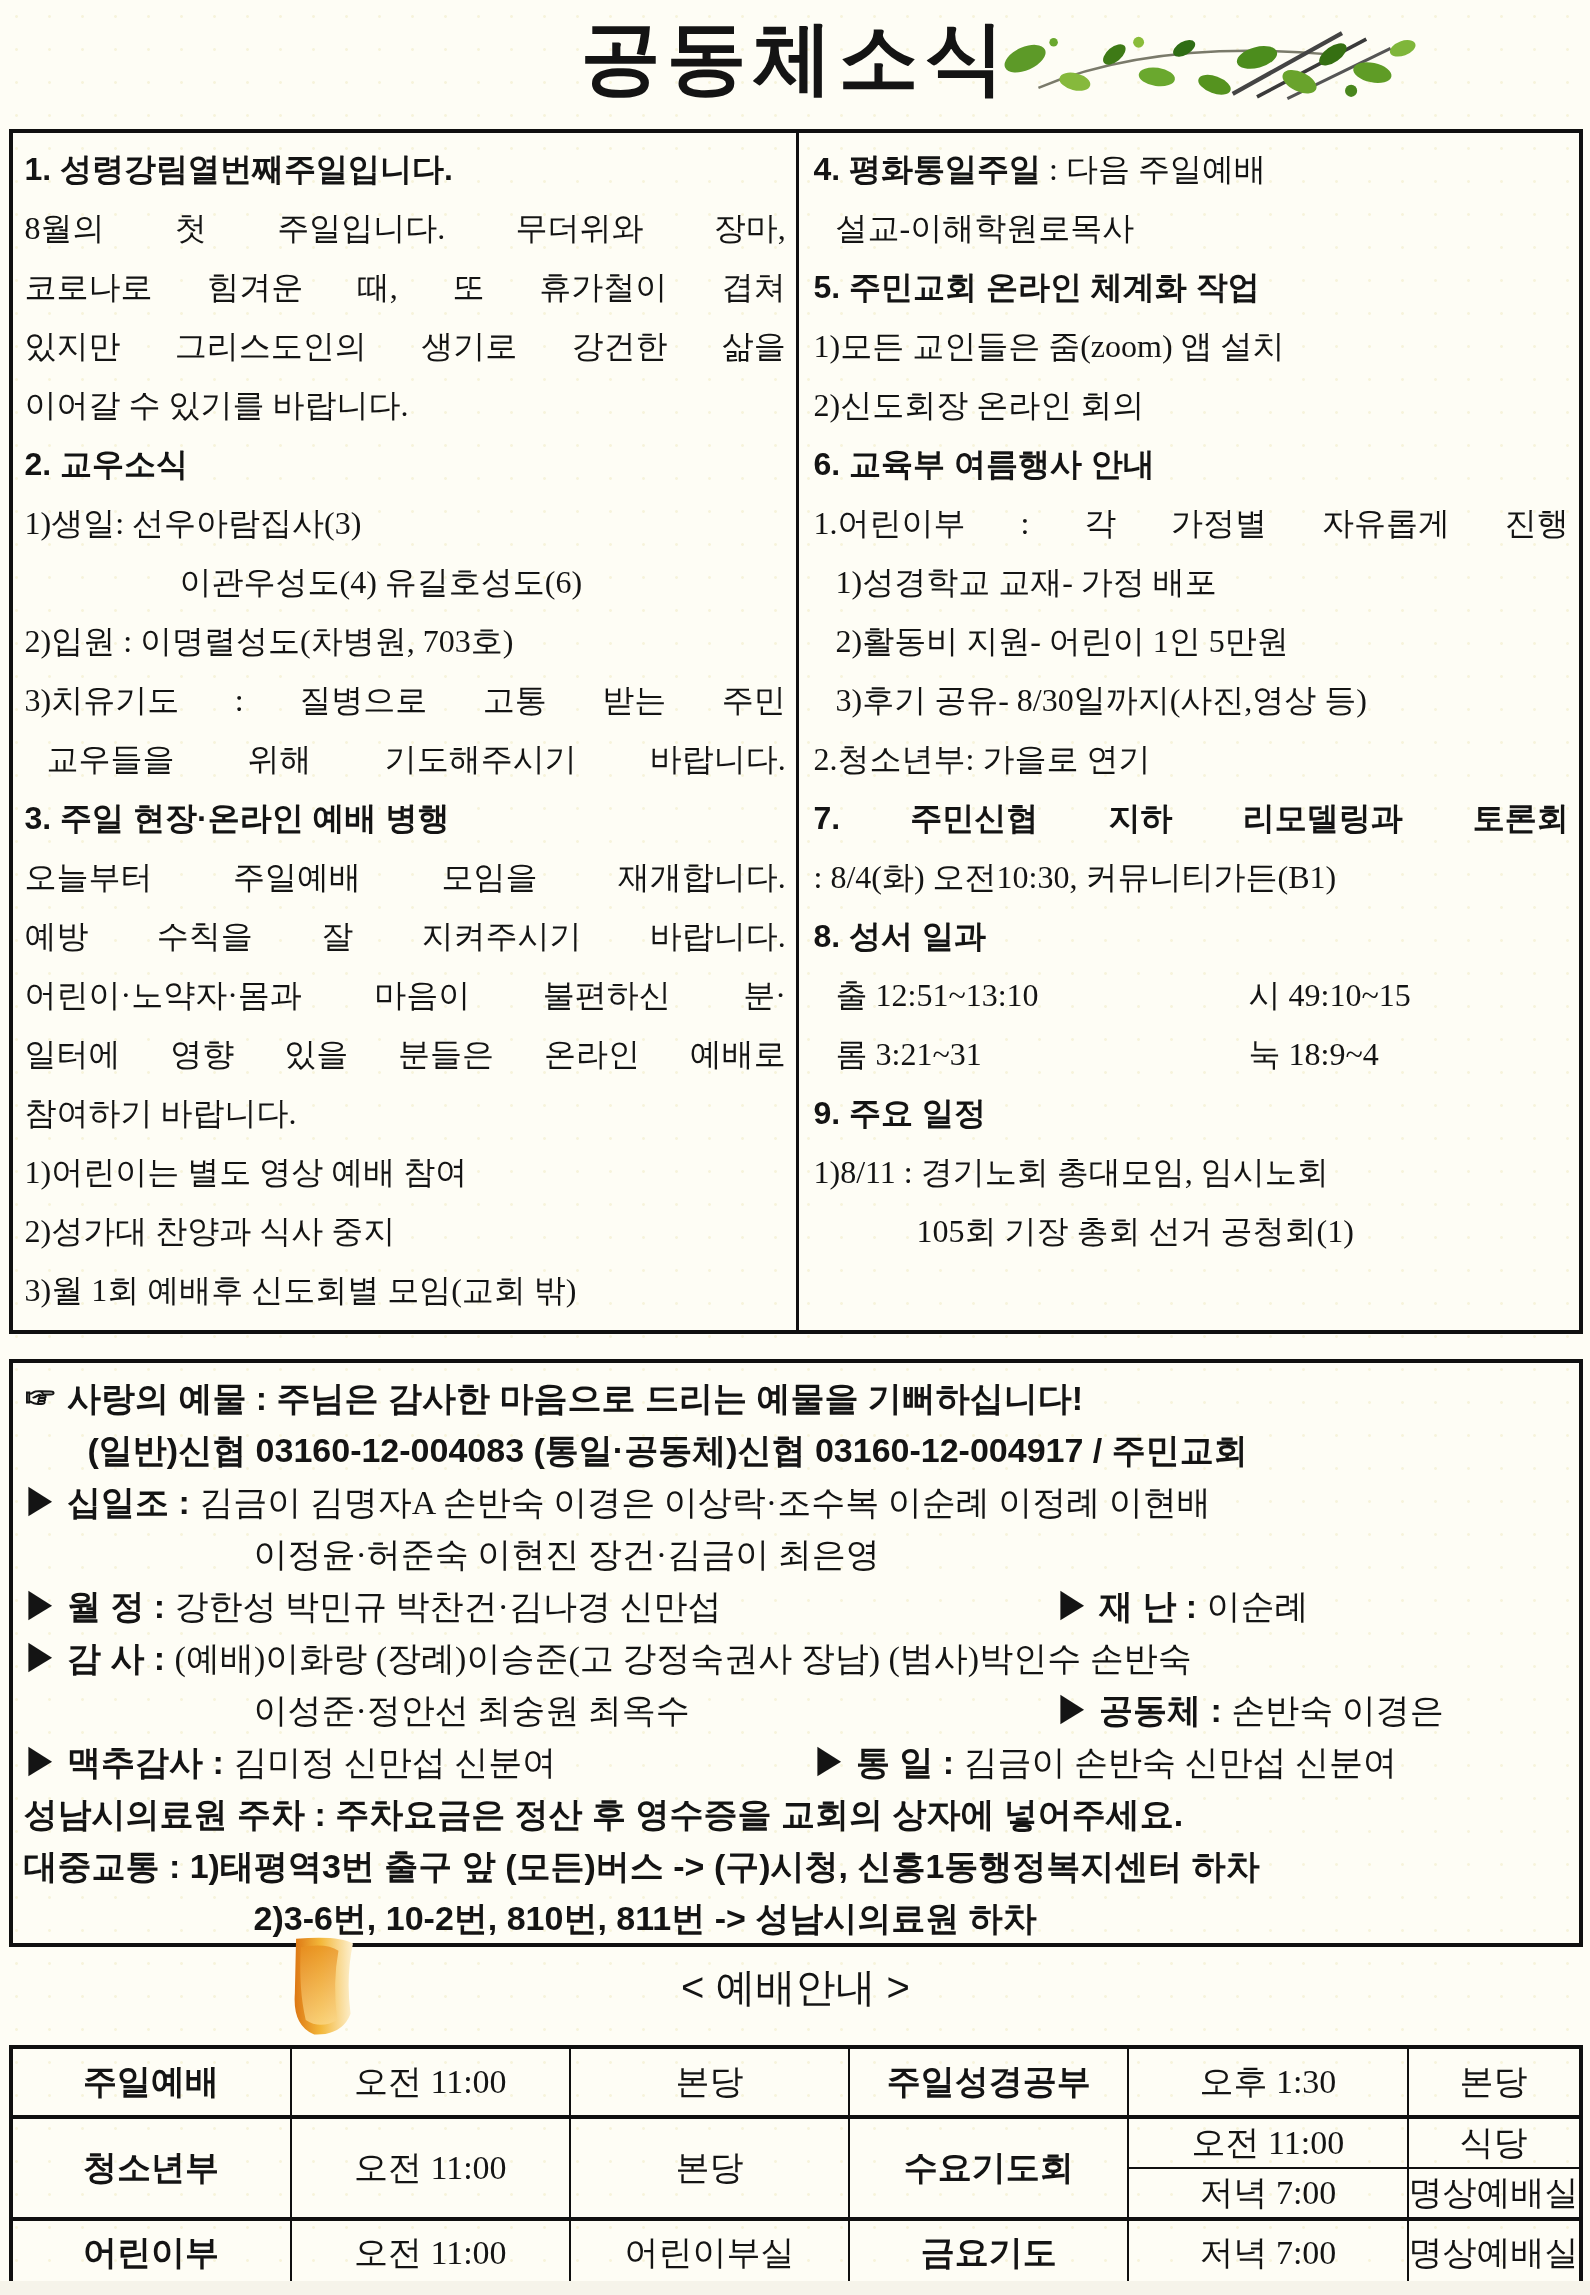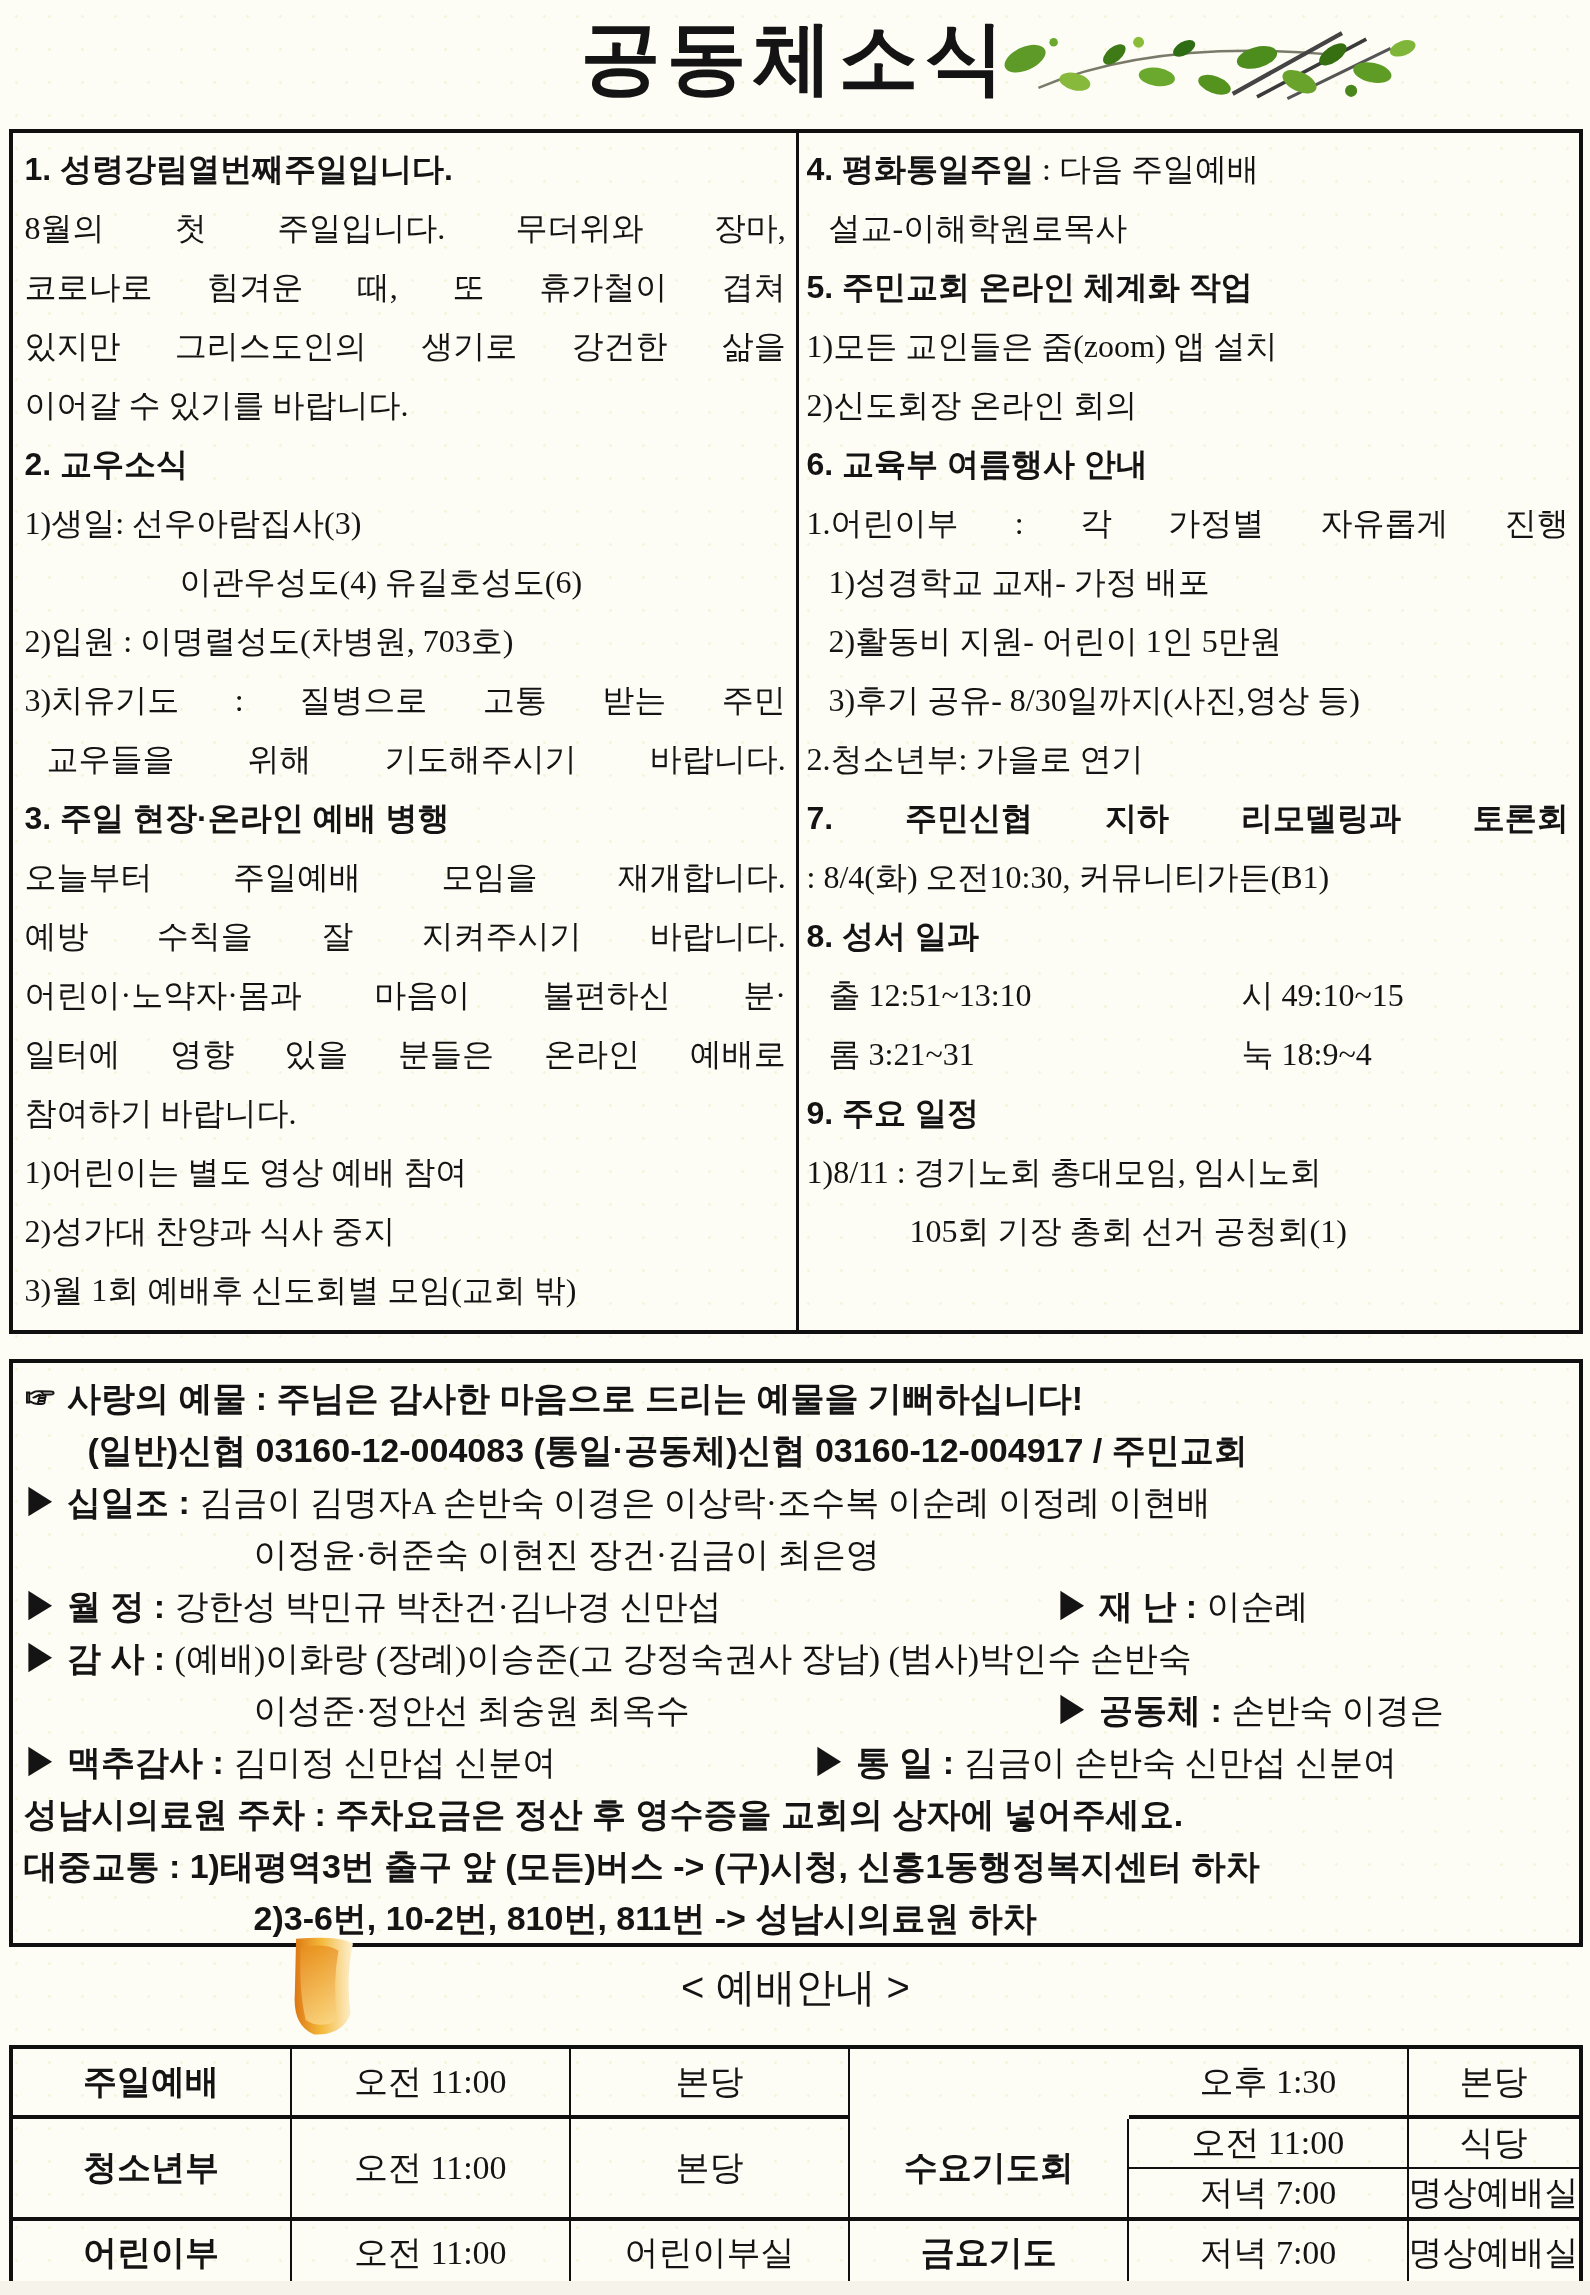--- a/index.html
+++ b/index.html
@@ -17,21 +17,21 @@
     font-family:"Liberation Serif",serif;
   }
   .leaves{position:absolute;left:1002px;top:20.6px;}
   .flower{position:absolute;left:290px;top:1935px;}
 
   .news{
     position:absolute;left:8.5px;top:129px;width:1574px;height:1205px;
     border:4.2px solid #101010;box-sizing:border-box;display:flex;
   }
   .ncol{width:50%;box-sizing:border-box;padding:7.3px 9.7px 0 12px;}
-  .ncol.rightcol{border-left:3px solid #101010;padding-left:8px;}
+  .ncol.rightcol{border-left:3px solid #101010;padding-left:15px;}
 
   .ln{position:relative;height:59px;line-height:59px;font-size:32px;white-space:nowrap;}
   .offer .ln{height:52px;line-height:52px;font-size:34px;}
 
   .seg[data-s~="b"], .lab{font-family:"Liberation Sans",sans-serif;font-weight:700;}
   .seg[data-s~="w"]{display:inline-block;width:413px;}
 
   .ln[data-ls~="j"]{white-space:normal;text-align:justify;text-align-last:justify;}
   .ln[data-ls~="i1"]{padding-left:155px;}
   .ln[data-ls~="i2"]{padding-left:22px;}
@@ -279,20 +279,21 @@
     <path d="M10 6 Q80 0 104 14 Q92 70 100 130 Q86 166 40 164 Q4 150 8 96 Z" fill="url(#fg)"></path>
     <path d="M18 20 Q60 12 80 26 Q70 80 78 140 Q50 156 26 140 Q14 90 18 20 Z" fill="url(#fg2)" opacity="0.75"></path>
   </svg>
 
   <div class="whead">&lt; 예배안내 &gt;</div>
 
   <div class="tbl">
     <div class="c r1 col1 lab">주일예배</div>
     <div class="c r1 col2">오전 11:00</div>
     <div class="c r1 col3">본당</div>
+    <div class="c r1 col4 lab">주일성경공부</div>
     <div class="c r1 col5">오후 1:30</div>
     <div class="c r1 col6 lastc">본당</div>
 
     <div class="c tall col1 lab">청소년부</div>
     <div class="c tall col2">오전 11:00</div>
     <div class="c tall col3">본당</div>
     <div class="c tall col4 lab">수요기도회</div>
     <div class="c subA col5">오전 11:00</div>
     <div class="c subA col6 lastc">식당</div>
     <div class="c subB col5">저녁 7:00</div>

